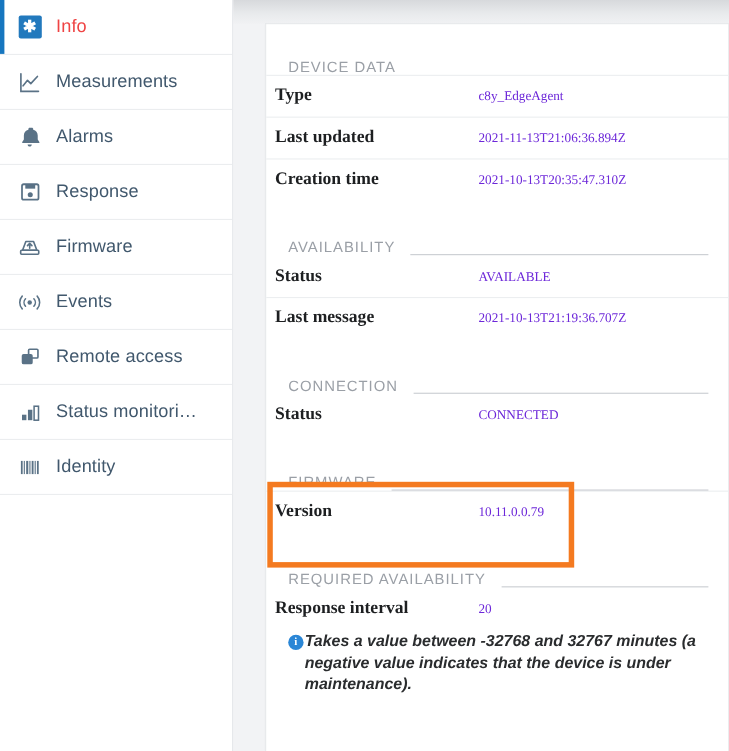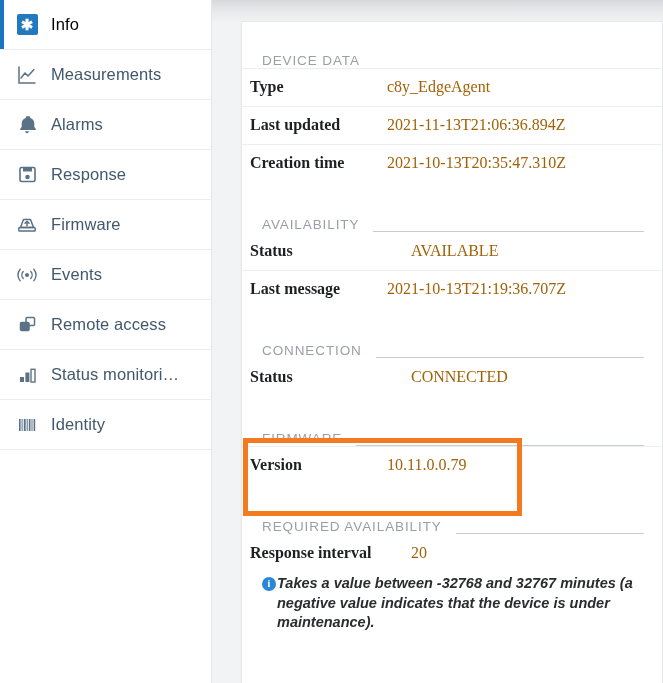--- a/index.html
+++ b/index.html
@@ -65,21 +65,21 @@
     color: #5a7286;
   }
   .nav-icon svg { display: block; }
   .nav-label {
     font-size: 16.5px;
     color: #41586d;
     letter-spacing: 0.1px;
     white-space: nowrap;
     overflow: hidden;
   }
-  .nav-item.active .nav-label { color: #000000; }
+  .nav-item.active .nav-label { color: #ef4444; }
 
   .info-badge {
     width: 21px; height: 21px;
     background: #2279bd;
     border-radius: 2px;
     display: flex;
     align-items: center;
     justify-content: center;
     color: #ffffff;
     font-size: 15px;
@@ -129,34 +129,35 @@
   .section-rule.hidden { background: transparent; }
 
   .row {
     display: flex;
     align-items: center;
     border-top: 1px solid #eceef0;
     min-height: 38px;
     padding: 5px 18px 5px 8px;
     font-family: Liberation Serif, serif;
   }
-  .row.no-line { border-top: 1px solid transparent; gap: 24px; }
+  .row.no-line { border-top: 1px solid transparent; }
   .row-label {
     width: 137px;
     flex: 0 0 137px;
     font-size: 16px;
     font-weight: bold;
     color: #1d1f21;
     line-height: 1.28;
   }
   .row-value {
-    font-size: 16px;
-    color: #a16207;
+    font-size: 12px;
+    color: #6d28d9;
     line-height: 1.28;
     white-space: nowrap;
+    margin-left: 48px;
   }
 
   .hint {
     display: flex;
     align-items: flex-start;
     padding: 1px 18px 14px 20px;
     border-top: 1px solid transparent;
   }
   .hint-icon {
     flex: 0 0 14px;

